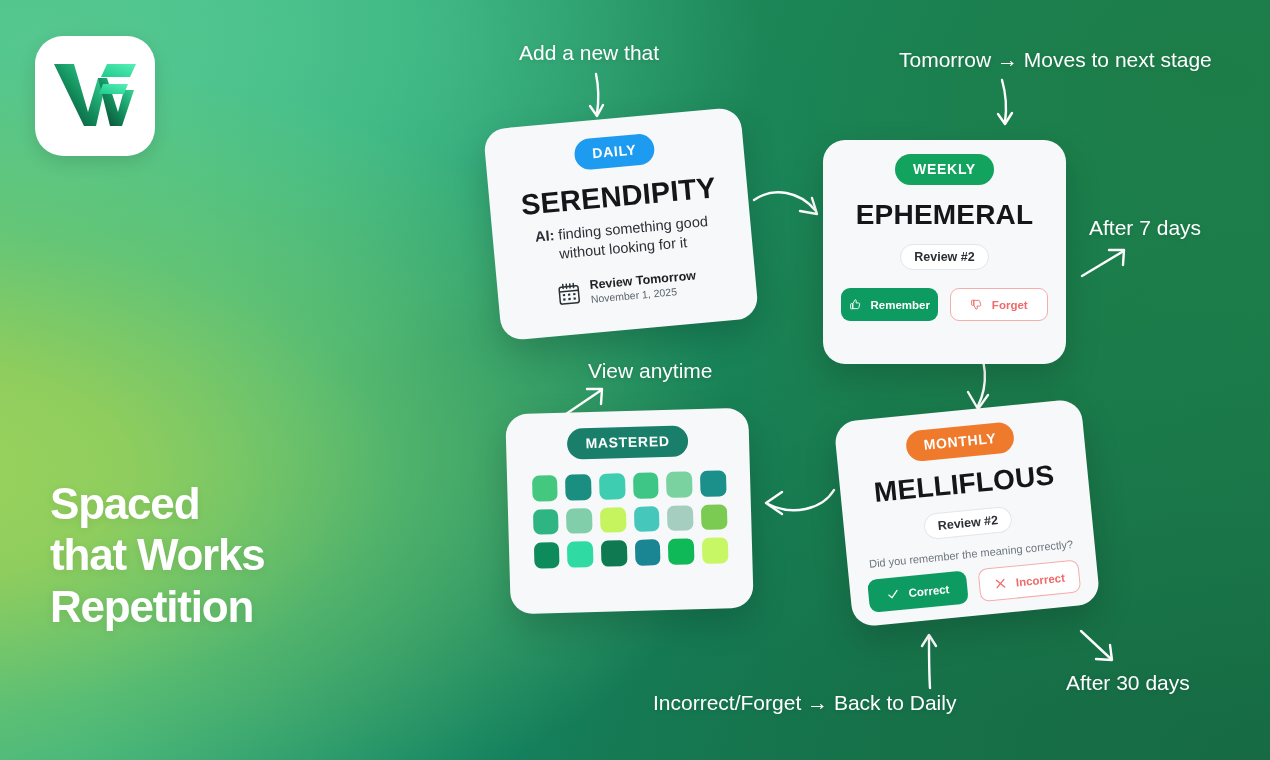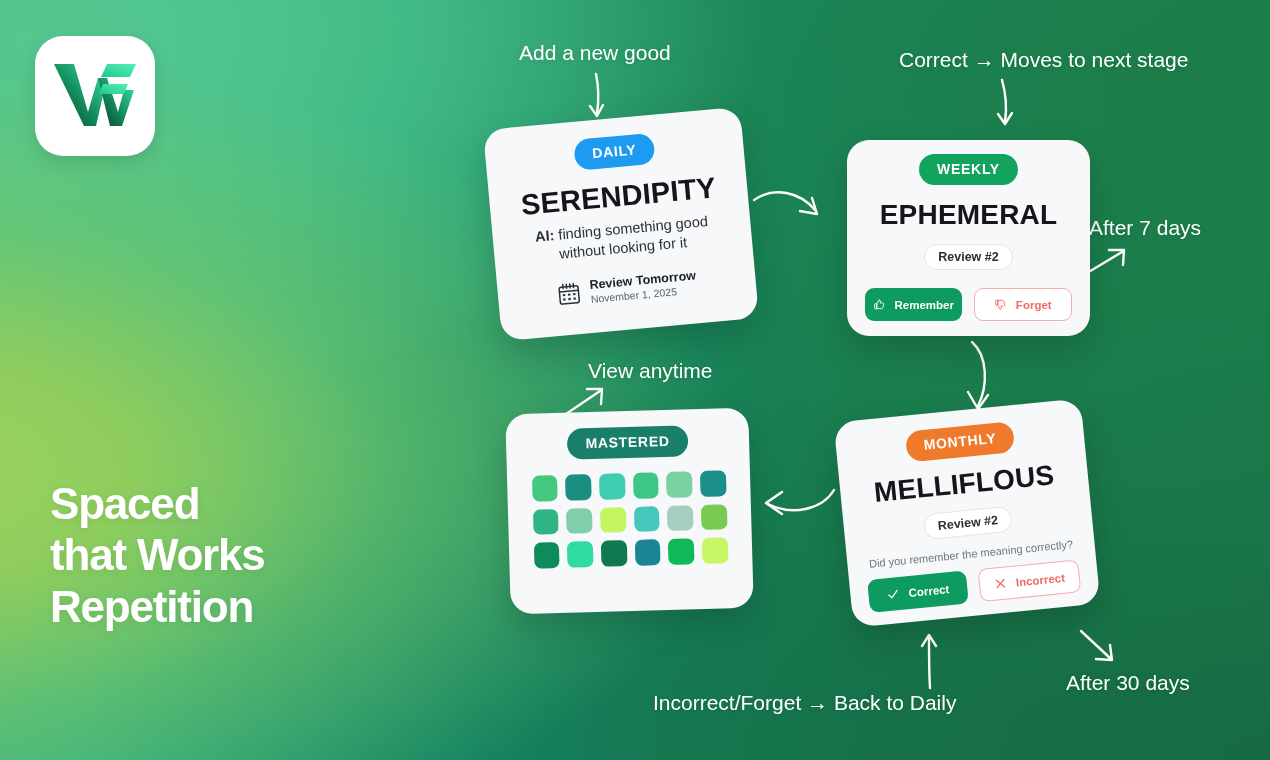--- a/index.html
+++ b/index.html
@@ -118,22 +118,22 @@
     display: flex; align-items: center; justify-content: center;
     gap: 9px; margin-top: 17px;
   }
   .review-row .cal { width: 24px; height: 24px; flex: none; }
   .review-txt { text-align: left; line-height: 1.18; }
   .review-title { font-size: 12.5px; font-weight: 600; color: #1d2126; }
   .review-date { font-size: 10.5px; color: #5c646d; }
 
   
   #card-weekly {
-    left: 823px; top: 140px; width: 243px; height: 196px;
-    padding: 14px 18px 0; text-align: center; margin-left: 24px;
+    left: 823px; top: 140px; width: 243px; height: 224px;
+    padding: 14px 18px 0; text-align: center;
   }
   #card-weekly .badge { background: #12a45e; }
   #card-weekly .word { margin-top: 14px; }
   #card-weekly .review-chip { margin-top: 13px; }
   .btn-row { display: flex; gap: 12px; margin-top: 18px; }
   .btn-row .btn { flex: 1; }
 
   
   #card-monthly {
     left: 843px; top: 410px; width: 248px; height: 206px;
@@ -188,27 +188,27 @@
       <path d="M51 24 H76 L72 34 H47 Z" fill="url(#lg2)"></path>
     </svg>
   </div>
 
   <div class="headline">
     <span>Spaced</span>
     <span>that Works</span>
     <span>Repetition</span>
   </div>
 
-  <div class="note" id="note-add">Add a new good</div>
+  <div class="note" id="note-add">Add a new that</div>
   <svg class="arrow-svg" style="left:580px; top:72px; width:40px; height:48px;" viewBox="0 0 40 48">
     <path d="M16 2 C19 16, 19 28, 17 42"></path>
     <polyline points="10,34 17,44 23,33"></polyline>
   </svg>
 
-  <div class="note" id="note-correct">Correct → Moves to next stage</div>
+  <div class="note" id="note-correct">Tomorrow → Moves to next stage</div>
   <svg class="arrow-svg" style="left:990px; top:78px; width:40px; height:50px;" viewBox="0 0 40 50">
     <path d="M12 2 C16 16, 17 30, 15 44"></path>
     <polyline points="8,36 15,46 22,35"></polyline>
   </svg>
 
   <div class="note" id="note-after7">After 7 days</div>
   <svg class="arrow-svg" style="left:1080px; top:246px; width:52px; height:34px;" viewBox="0 0 52 34">
     <path d="M2 30 L42 6"></path>
     <polyline points="29,4 44,4 43,19"></polyline>
   </svg>

